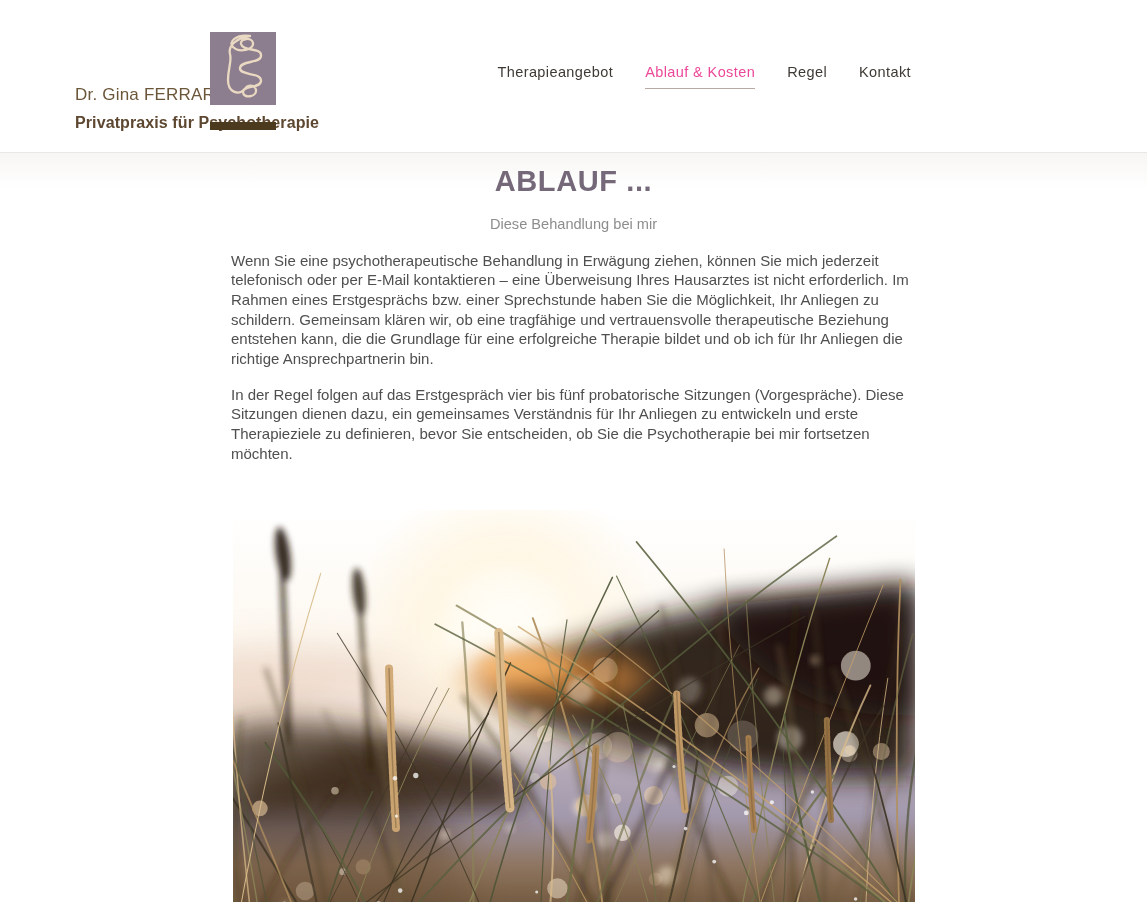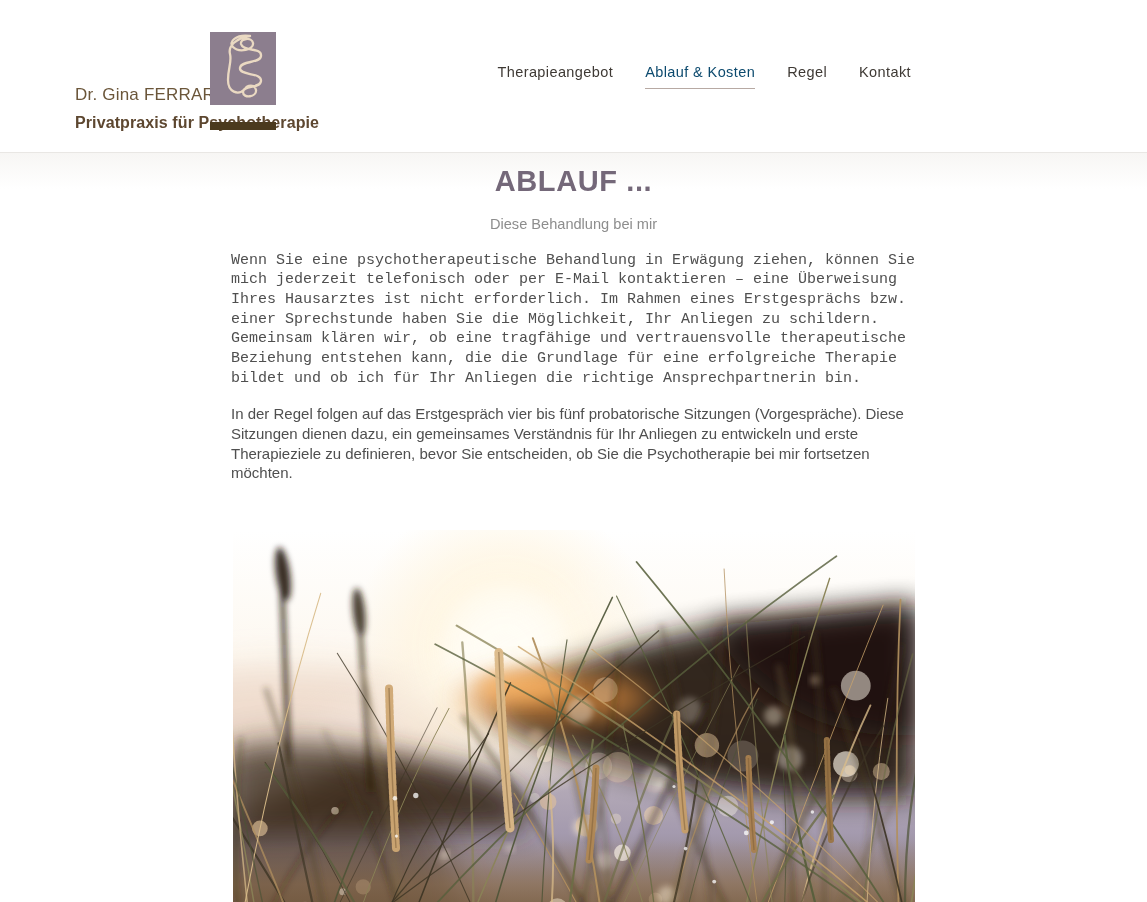--- a/index.html
+++ b/index.html
@@ -19,35 +19,35 @@
     font-size:16px;font-weight:700;color:#5d4730;letter-spacing:.1px;white-space:nowrap;
   }
   .logo-mark{position:absolute;left:210px;top:32px;width:66px;height:73px;background:#8c7e8e;}
   .logo-mark svg{display:block;width:66px;height:73px;}
   .logo-bar{position:absolute;left:210px;top:122px;width:66px;height:8px;background:#4b3a1e;}
   nav.main-nav{position:absolute;top:64px;right:236px;display:flex;gap:32px;align-items:flex-start;justify-content:space-between;}
   nav.main-nav a{
     text-decoration:none;color:#3e3934;font-size:14.5px;letter-spacing:.4px;white-space:nowrap;
     padding-bottom:8px;border-bottom:1px solid transparent;
   }
-  nav.main-nav a.active{color:#0c4a6e;border-bottom-color:#b7a9a3;}
+  nav.main-nav a.active{color:#ec4899;border-bottom-color:#b7a9a3;}
   .header-fade{position:absolute;top:153px;left:0;width:100%;height:36px;
     background:linear-gradient(#f7f6f4,rgba(255,255,255,0));pointer-events:none;}
   
   main{position:relative;}
   h1.page-title{
     margin:13px 0 0;text-align:center;font-size:29px;font-weight:700;
     color:#746879;letter-spacing:.6px;line-height:1.06;
   }
   .page-subtitle{margin-top:19px;text-align:center;font-size:14.6px;color:#8d8d8d;}
   .copy{width:685px;margin:0 auto;}
   .copy p{
     margin:0;font-size:15px;line-height:1.31;color:#4f4f4f;text-align:left;
   }
-  .copy p.p1{margin-top:19px;font-family:Liberation Mono, monospace;}
+  .copy p.p1{margin-top:19px;}
   .copy p.p2{margin-top:16px;}
   figure.photo{width:682px;height:421px;margin:47px auto 0;overflow:hidden;}
   figure.photo svg{display:block;width:682px;height:421px;}
 </style>
 </head>
 <body>
 
 <header class="site-header">
   <div>
     <div class="brand-name">Dr. Gina FERRARI</div>

